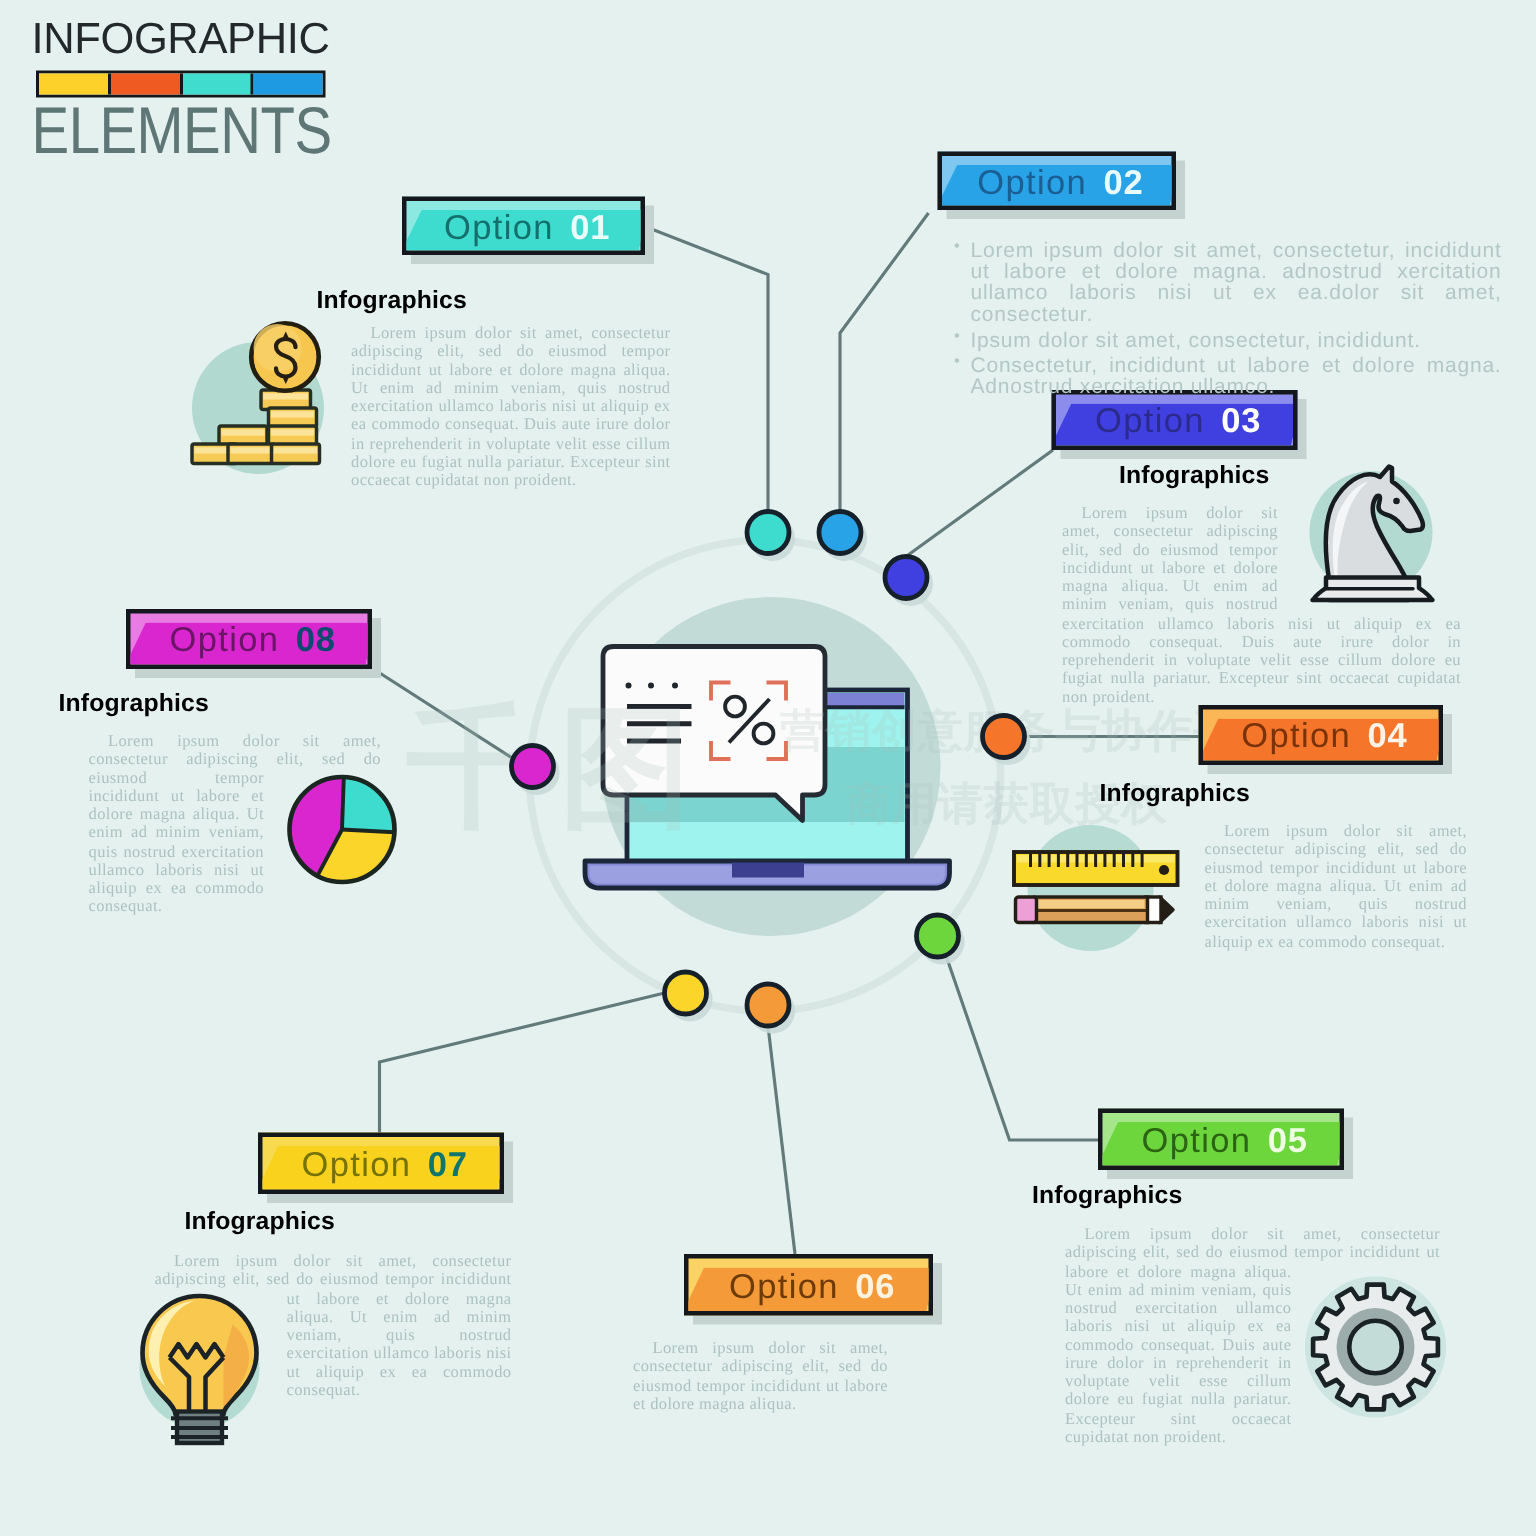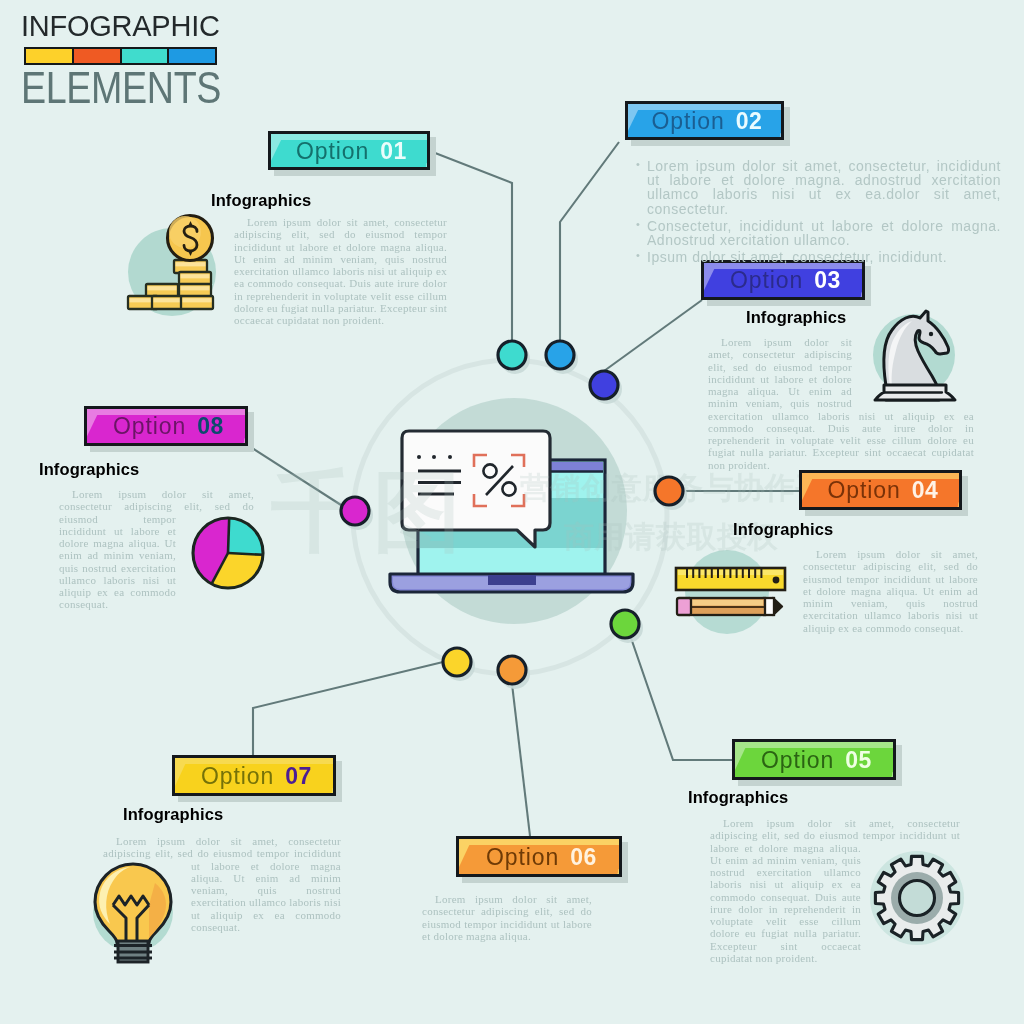--- a/index.html
+++ b/index.html
@@ -319,39 +319,39 @@
         <b style="color:#fff3e0">06</b>
       </div>
     </div>
 <div class="optsh" style="left:178px;top:761px;width:164px;height:41px"></div>
     <div class="opt" style="left:172px;top:755px;width:164px;height:41px;background:#f7da50">
       <div class="slab">
         <i style="background:#f8d21d;transform:skewX(-13deg)"></i>
       </div>
       <div class="lbl" style="color:#757209">
         <span>Option</span>
-        <b style="color:#4c1d95">07</b>
+        <b style="color:#0f766e">07</b>
       </div>
     </div>
 <div class="optsh" style="left:90px;top:412px;width:164px;height:40px"></div>
     <div class="opt" style="left:84px;top:406px;width:164px;height:40px;background:#e87ce2">
       <div class="slab">
         <i style="background:#d926cf;transform:skewX(-13deg)"></i>
       </div>
       <div class="lbl" style="color:#6b1566">
         <span>Option</span>
         <b style="color:#0c4a6e">08</b>
       </div>
     </div>
 <div class="ig-h" style="left:211px;top:191px">Infographics</div>
 <div class="body" style="left:234px;top:216px;width:213px;"><span>Lorem ipsum dolor sit amet, consectetur adipiscing elit, sed do eiusmod tempor incididunt ut labore et dolore magna aliqua. Ut enim ad minim veniam, quis nostrud exercitation ullamco laboris nisi ut aliquip ex ea commodo consequat. Duis aute irure dolor in reprehenderit in voluptate velit esse cillum dolore eu fugiat nulla pariatur. Excepteur sint occaecat cupidatat non proident.</span></div>
 <ul class="bl" style="left:636px;top:159px;width:365px">
       <li>Lorem ipsum dolor sit amet, consectetur, incididunt ut labore et dolore magna. adnostrud xercitation ullamco laboris nisi ut ex ea.dolor sit amet, consectetur.</li>
+      <li>Ipsum dolor sit amet, consectetur, incididunt.</li>
       <li>Consectetur, incididunt ut labore et dolore magna. Adnostrud xercitation ullamco.</li>
-      <li>Ipsum dolor sit amet, consectetur, incididunt.</li>
     </ul>
 <div class="ig-h" style="left:746px;top:308px">Infographics</div>
 <div class="body" style="left:708px;top:336px;width:266px;"><span class="shape-r" style="width:122px;height:73px"></span><span>Lorem ipsum dolor sit amet, consectetur adipiscing elit, sed do eiusmod tempor incididunt ut labore et dolore magna aliqua. Ut enim ad minim veniam, quis nostrud exercitation ullamco laboris nisi ut aliquip ex ea commodo consequat. Duis aute irure dolor in reprehenderit in voluptate velit esse cillum dolore eu fugiat nulla pariatur. Excepteur sint occaecat cupidatat non proident.</span></div>
 <div class="ig-h" style="left:733px;top:520px">Infographics</div>
 <div class="body" style="left:803px;top:548px;width:175px;"><span>Lorem ipsum dolor sit amet, consectetur adipiscing elit, sed do eiusmod tempor incididunt ut labore et dolore magna aliqua. Ut enim ad minim veniam, quis nostrud exercitation ullamco laboris nisi ut aliquip ex ea commodo consequat.</span></div>
 <div class="ig-h" style="left:688px;top:788px">Infographics</div>
 <div class="body" style="left:710px;top:817px;width:250px;"><span class="shape-r" style="width:99px;height:135px;shape-outside:polygon(0 25px,99px 25px,99px 135px,0 135px)"></span><span>Lorem ipsum dolor sit amet, consectetur adipiscing elit, sed do eiusmod tempor incididunt ut labore et dolore magna aliqua. Ut enim ad minim veniam, quis nostrud exercitation ullamco laboris nisi ut aliquip ex ea commodo consequat. Duis aute irure dolor in reprehenderit in voluptate velit esse cillum dolore eu fugiat nulla pariatur. Excepteur sint occaecat cupidatat non proident.</span></div>
 <div class="body" style="left:422px;top:893px;width:170px;"><span>Lorem ipsum dolor sit amet, consectetur adipiscing elit, sed do eiusmod tempor incididunt ut labore et dolore magna aliqua.</span></div>
 <div class="ig-h" style="left:123px;top:805px">Infographics</div>
 <div class="body" style="left:103px;top:835px;width:238px;"><span class="shape-l" style="width:88px;height:104px;shape-outside:polygon(0 25px,88px 25px,88px 110px,0 110px)"></span><span>Lorem ipsum dolor sit amet, consectetur adipiscing elit, sed do eiusmod tempor incididunt ut labore et dolore magna aliqua. Ut enim ad minim veniam, quis nostrud exercitation ullamco laboris nisi ut aliquip ex ea commodo consequat.</span></div>

